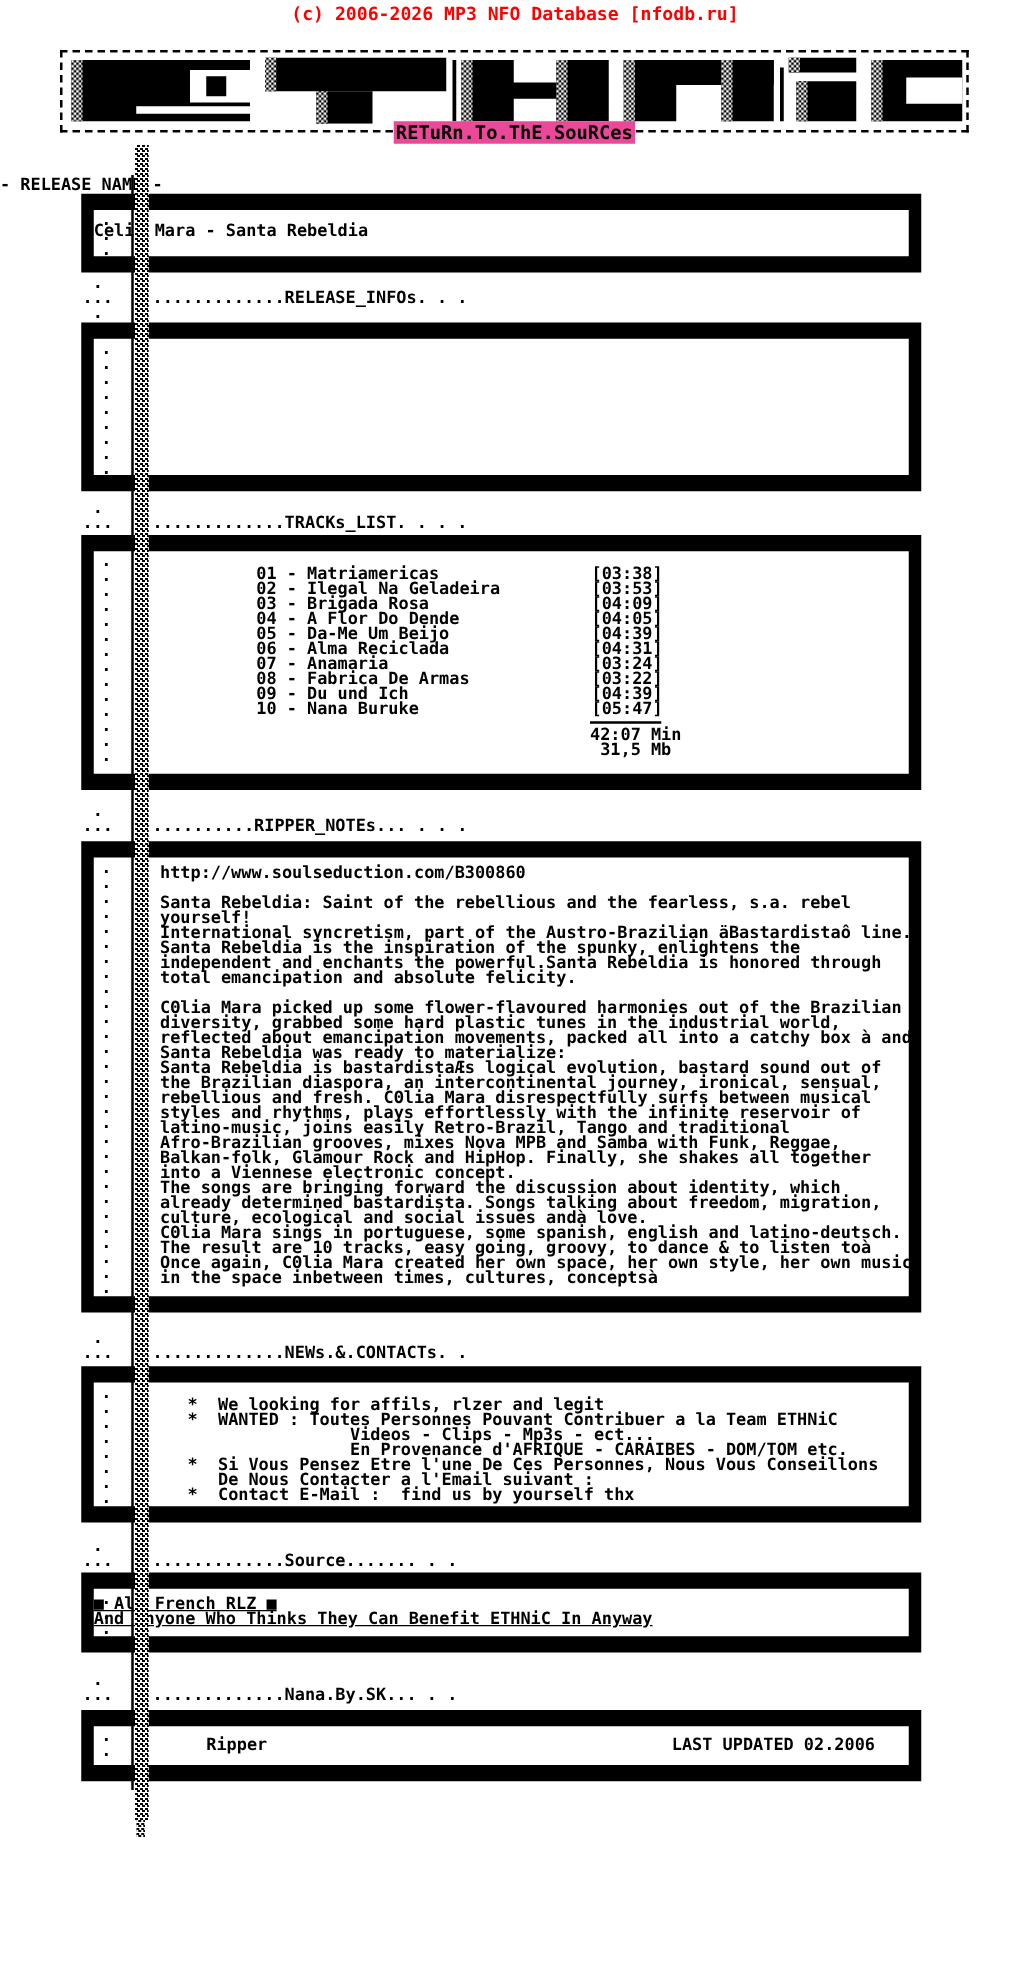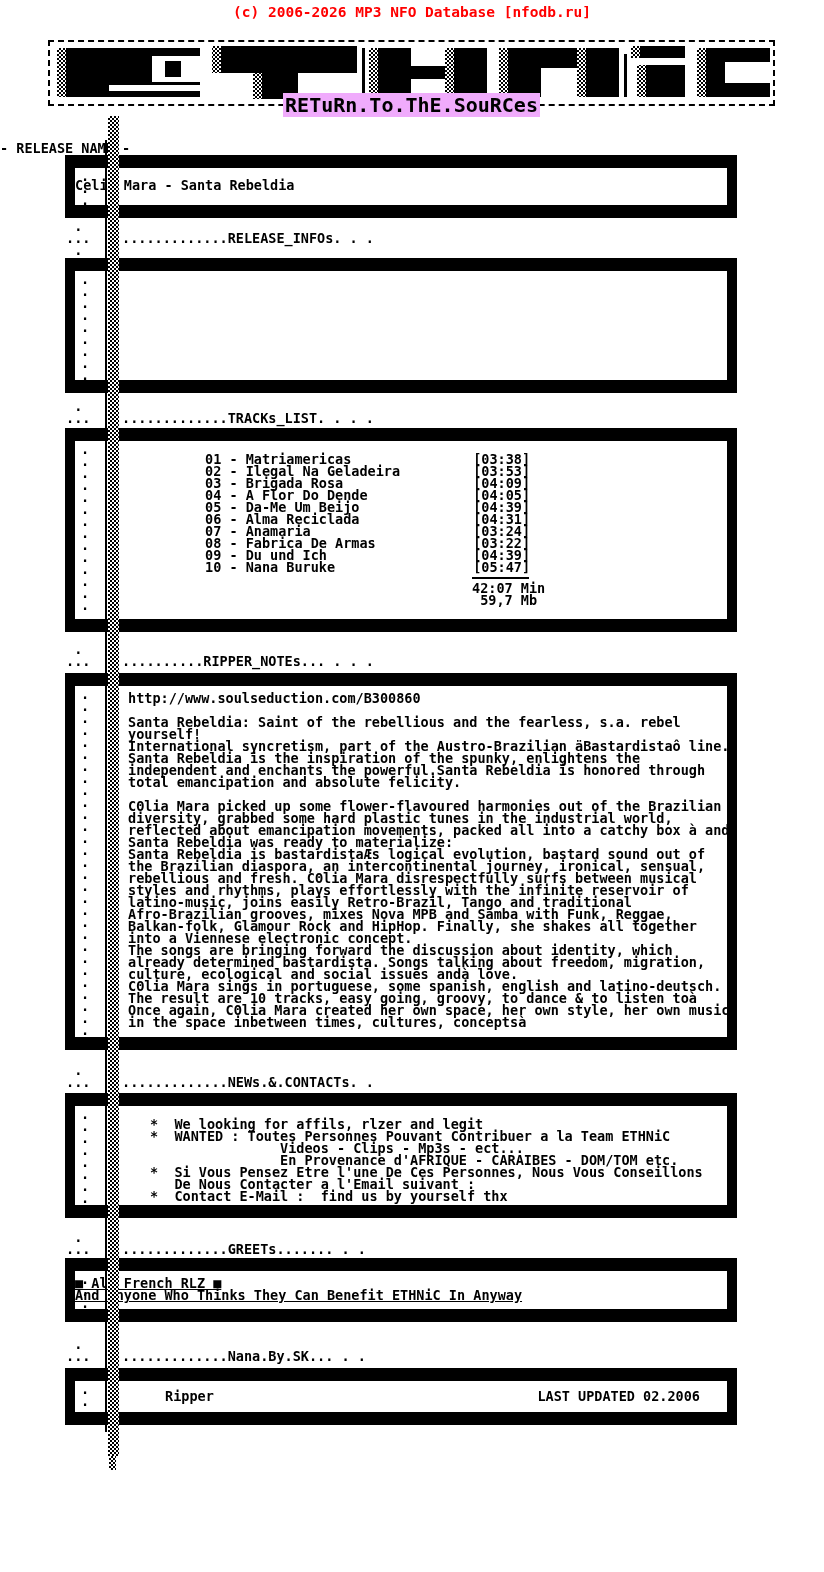--- a/index.html
+++ b/index.html
@@ -7,21 +7,21 @@
     width:824px;height:1572px;position:relative;overflow:hidden;
     font-family:"DejaVu Sans Mono","Liberation Mono",monospace;
     font-weight:bold;font-size:13.5px;line-height:12px;color:#000;
   }
   pre{margin:0;font:inherit;white-space:pre;}
   .abs{position:absolute;}
   .copyright{top:6px;left:0;right:0;text-align:center;font-size:14.5px;color:#ff0000;}
   
   .logo-frame{left:48px;top:40px;width:723px;height:62px;border:2px dashed #000;background:#fff;}
   .logo-tagline{left:0;right:0;bottom:-9px;text-align:center;}
-  .logo-tagline span{background:#f0abfc;padding:0 2px;font-size:20px;}
+  .logo-tagline span{background:#ec4899;padding:0 2px;font-size:15px;}
   .logo-svg{position:absolute;left:7px;top:4px;}
   
   .box{left:65px;width:672px;background:#fff;border:solid #000;border-width:13px 10px;box-sizing:border-box;}
   .side-dots{left:6px;top:2px;line-height:12px;}
   .sect-left{left:66px;top:0;line-height:12px;}
   .sect-label{left:122px;top:12px;}
   .center-line{left:0;right:4px;text-align:left;}
   
   .checker{background-image:conic-gradient(#000 0 25%,#fff 0 50%,#000 0 75%,#fff 0);background-size:4px 4px;}
   .strip{left:108px;top:116px;width:11px;height:1340px;z-index:6;}
@@ -140,21 +140,21 @@
 03 - Brigada Rosa                [04:09]
 04 - A Flor Do Dende             [04:05]
 05 - Da-Me Um Beijo              [04:39]
 06 - Alma Reciclada              [04:31]
 07 - Anamaria                    [03:24]
 08 - Fabrica De Armas            [03:22]
 09 - Du und Ich                  [04:39]
 10 - Nana Buruke                 [05:47]</pre>
   <div class="abs tracks-rule"></div>
   <pre class="abs" style="left:397px;top:141px;">42:07 Min</pre>
-  <pre class="abs" style="left:397px;top:153px;"> 59,7 Mb</pre>
+  <pre class="abs" style="left:397px;top:153px;"> 31,5 Mb</pre>
 </div>
 
 <div class="abs" style="top:643px;left:0;width:824px;height:36px;">
   <pre class="abs sect-left"> .
 ...
  .</pre>
   <div class="abs sect-label">..........RIPPER_NOTEs... . . .</div>
 </div>
 <div class="abs box" style="top:673px;height:377px;">
   <pre class="abs side-dots">.
@@ -237,21 +237,21 @@
                 En Provenance d'AFRIQUE - CARAIBES - DOM/TOM etc.
 *  Si Vous Pensez Etre l'une De Ces Personnes, Nous Vous Conseillons
    De Nous Contacter a l'Email suivant :
 *  Contact E-Mail :  find us by yourself thx</pre>
 </div>
 
 <div class="abs" style="top:1231px;left:0;width:824px;height:36px;">
   <pre class="abs sect-left"> .
 ...
  .</pre>
-  <div class="abs sect-label">.............GREETs....... . .</div>
+  <div class="abs sect-label">.............Source....... . .</div>
 </div>
 <div class="abs box" style="top:1258px;height:64px;">
   <pre class="abs side-dots">.
 .
 .</pre>
   <pre class="abs center-line" style="top:6px;text-decoration:underline;">■ All French RLZ ■
 And Anyone Who Thinks They Can Benefit ETHNiC In Anyway</pre>
 </div>
 
 <div class="abs" style="top:1338px;left:0;width:824px;height:36px;">

